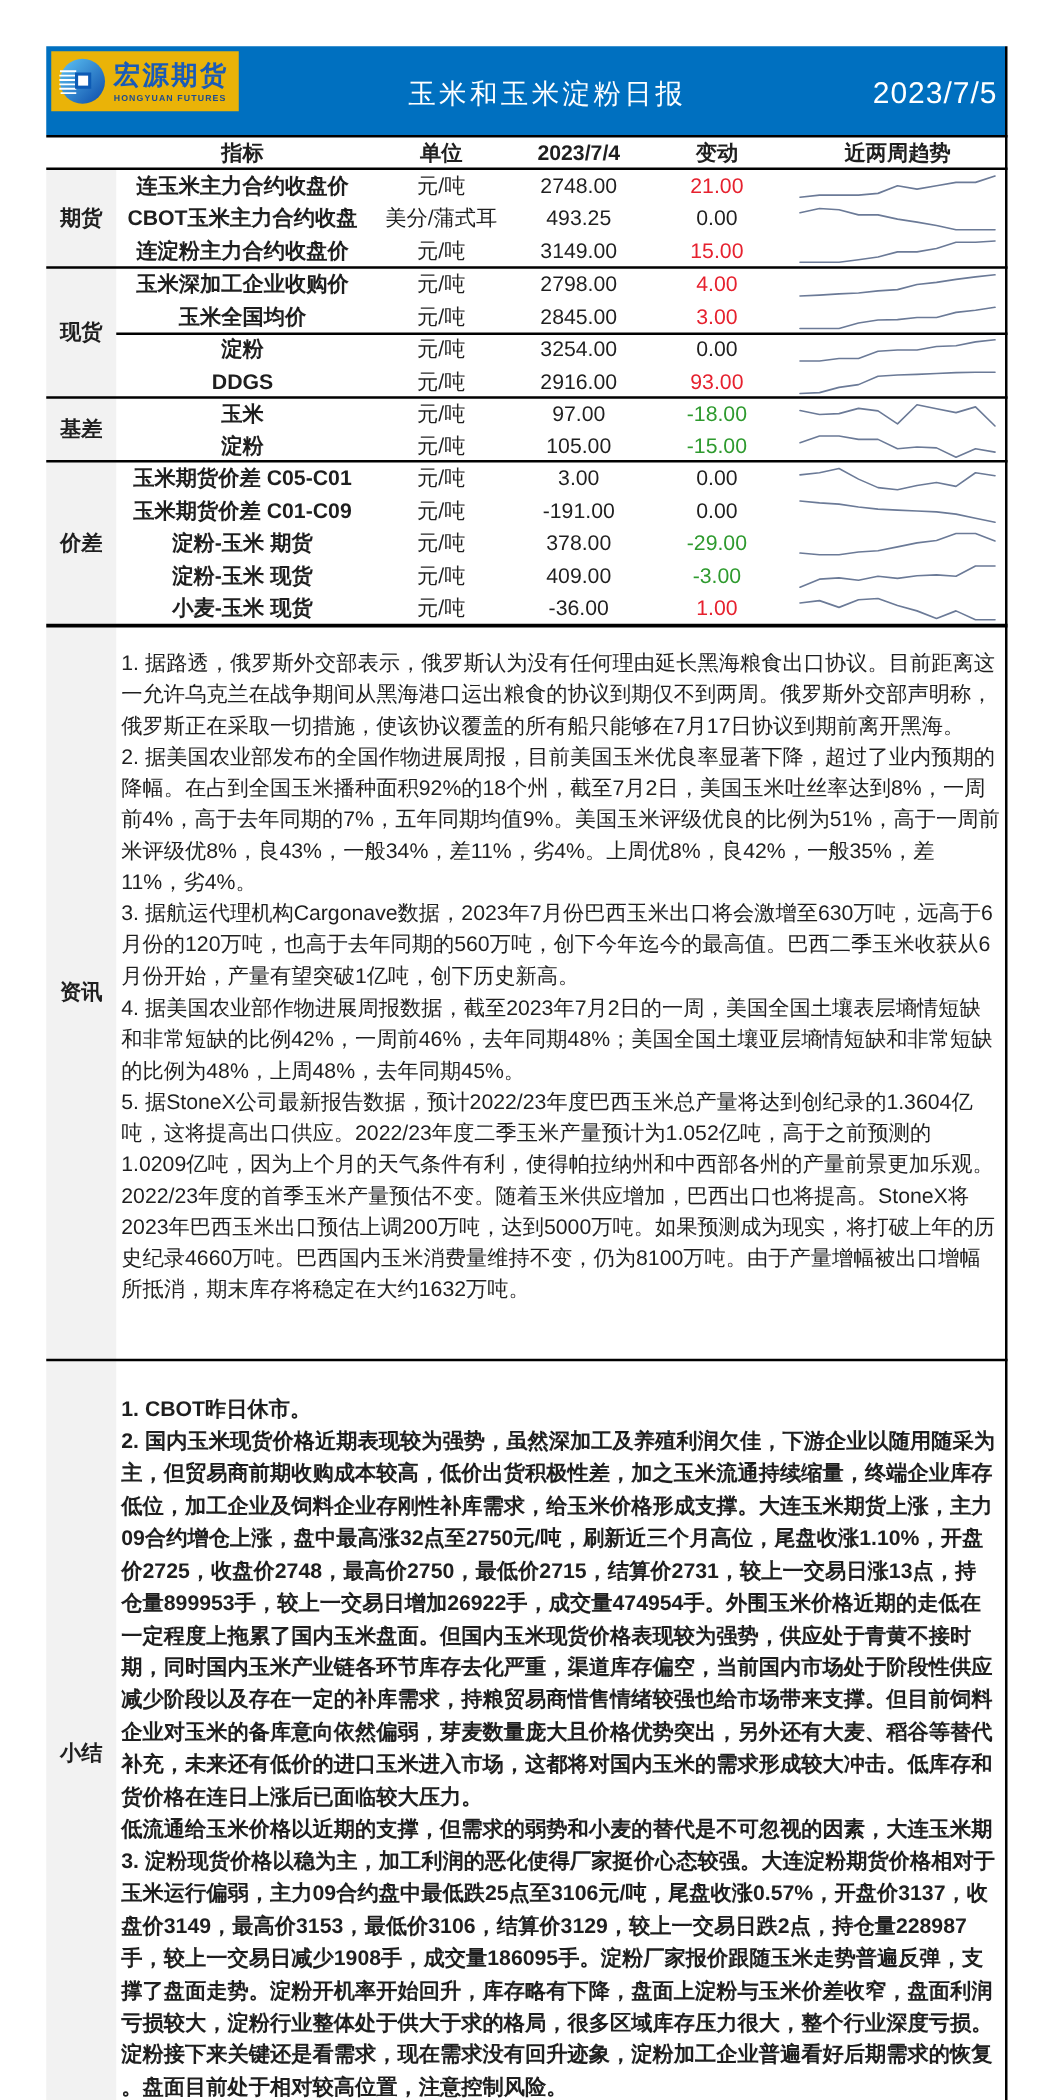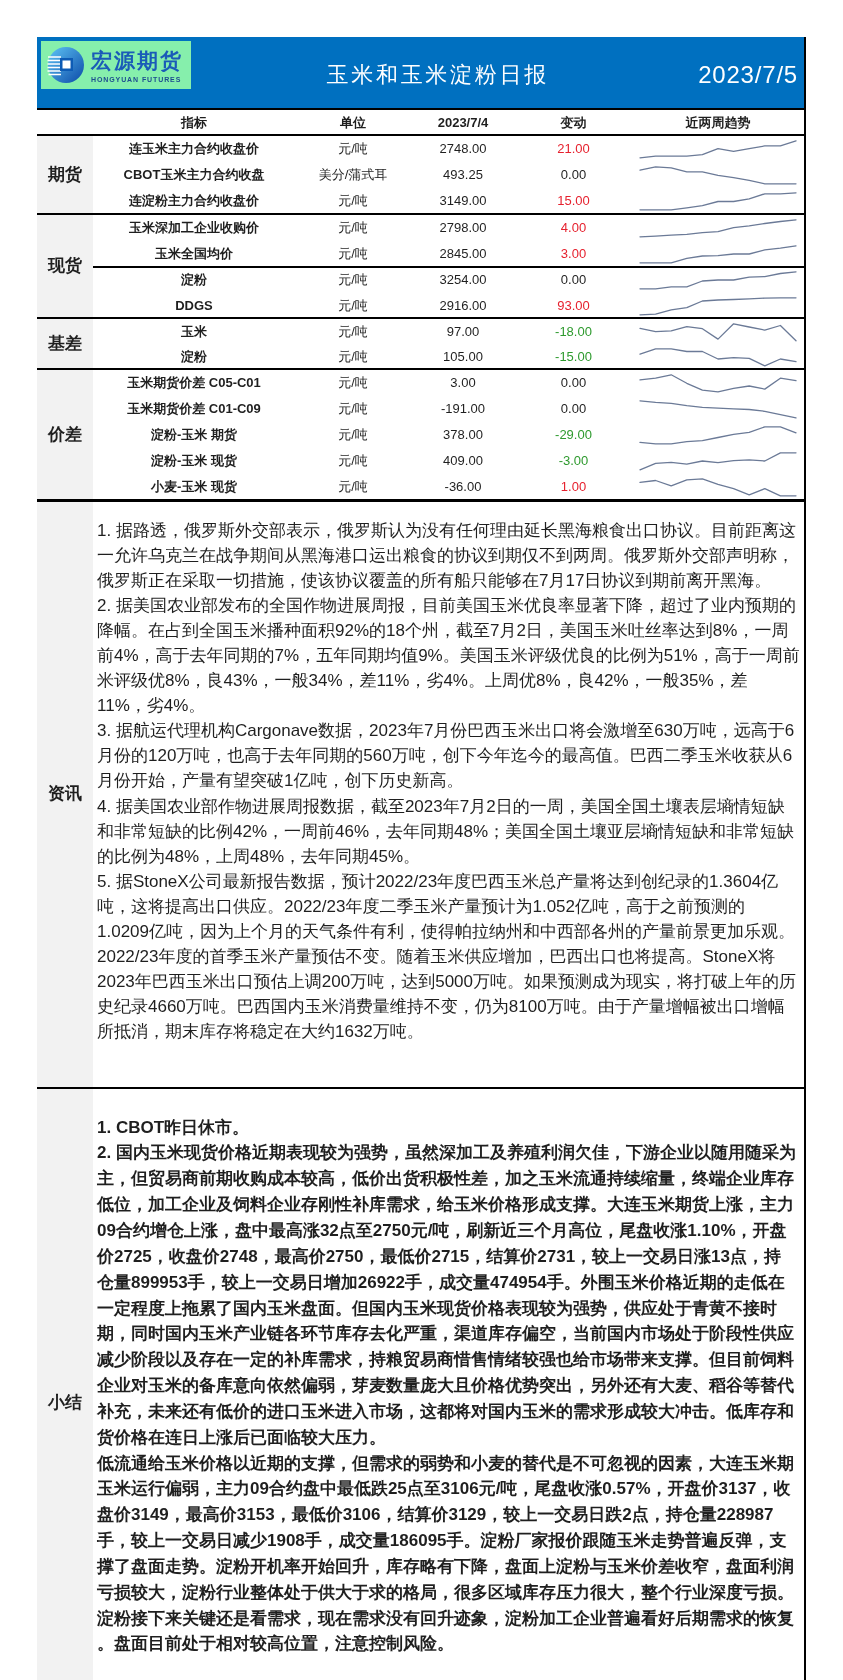--- a/index.html
+++ b/index.html
@@ -3,39 +3,39 @@
   <meta charset="utf-8">
   <style>
     html, body { margin: 0; padding: 0; background: #ffffff; }
     body { width: 843px; height: 1680px; overflow: hidden; position: relative;
            font-family: "Liberation Sans", "DejaVu Sans", sans-serif; color: #1f1f1f; }
     .page { position: absolute; left: 0; top: 0; width: 843px; height: 1680px; }
 
     
     .banner { position: absolute; left: 37px; top: 37px; width: 767px; height: 71px;
               background: var(--header_bg, #0070c0); }
-    .logo { position: absolute; left: 4px; top: 4px; width: 150px; height: 48px; background: #86efac; }
+    .logo { position: absolute; left: 4px; top: 4px; width: 150px; height: 48px; background: #eab308; }
     .logo svg { position: absolute; left: 5px; top: 4px; width: 40px; height: 40px; }
     .logo-cn { position: absolute; left: 50px; top: 8px; font-size: 21px; line-height: 24px; font-weight: bold;
                letter-spacing: 2px; color: var(--logo_blue, #1a5bb8); white-space: nowrap; }
     .logo-en { position: absolute; left: 50px; top: 34px; font-size: 7px; line-height: 9px; font-weight: bold;
                letter-spacing: 0.9px; color: #1d4c8f; white-space: nowrap; }
     .title { position: absolute; left: 248px; width: 300px; top: 24px; line-height: 28px; text-align: center;
              font-size: 22px; letter-spacing: 2.7px; padding-left: 2.7px; color: #ffffff; white-space: nowrap; }
     .date { position: absolute; left: 601px; width: 160px; top: 24px; line-height: 28px; text-align: right;
             font-size: 24px; letter-spacing: 0.8px; color: #ffffff; white-space: nowrap; }
 
     
     .cat-col { position: absolute; left: 37px; top: 136px; width: 56px; height: 1544px;
                background: var(--category_bg, #f2f2f2); }
     .hl { position: absolute; left: 37px; width: 769px; background: #000000; }
     .vr { position: absolute; left: 804px; top: 37px; width: 2px; height: 1643px; background: #000000; }
 
     
-    .row { position: absolute; left: 37px; width: 767px; height: 26px; line-height: 26px; font-size: 13px; white-space: nowrap; }
+    .row { position: absolute; left: 37px; width: 767px; height: 26px; line-height: 26px; font-size: 17px; white-space: nowrap; }
     .row.head { height: 25px; line-height: 25px; font-weight: bold; }
     .row > span { position: absolute; top: 0; text-align: center; }
     .c-ind  { left: 56px;  width: 202px; font-weight: bold; }
     .c-unit { left: 260px; width: 112px; }
     .c-val  { left: 372px; width: 108px; }
     .c-chg  { left: 480px; width: 113px; }
     .c-trend{ left: 593px; width: 176px; font-family: Liberation Serif, serif; }
     .row.head .c-unit, .row.head .c-val, .row.head .c-chg { font-weight: bold; }
     [data-dir="up"]   { color: var(--up, #e6212e); }
     [data-dir="down"] { color: var(--down, #2e9a2e); }
@@ -266,20 +266,21 @@
     <div>09合约增仓上涨，盘中最高涨32点至2750元/吨，刷新近三个月高位，尾盘收涨1.10%，开盘</div>
     <div>价2725，收盘价2748，最高价2750，最低价2715，结算价2731，较上一交易日涨13点，持</div>
     <div>仓量899953手，较上一交易日增加26922手，成交量474954手。外围玉米价格近期的走低在</div>
     <div>一定程度上拖累了国内玉米盘面。但国内玉米现货价格表现较为强势，供应处于青黄不接时</div>
     <div>期，同时国内玉米产业链各环节库存去化严重，渠道库存偏空，当前国内市场处于阶段性供应</div>
     <div>减少阶段以及存在一定的补库需求，持粮贸易商惜售情绪较强也给市场带来支撑。但目前饲料</div>
     <div>企业对玉米的备库意向依然偏弱，芽麦数量庞大且价格优势突出，另外还有大麦、稻谷等替代</div>
     <div>补充，未来还有低价的进口玉米进入市场，这都将对国内玉米的需求形成较大冲击。低库存和</div>
     <div>货价格在连日上涨后已面临较大压力。</div>
     <div>低流通给玉米价格以近期的支撑，但需求的弱势和小麦的替代是不可忽视的因素，大连玉米期</div>
+    <div>3. 淀粉现货价格以稳为主，加工利润的恶化使得厂家挺价心态较强。大连淀粉期货价格相对于</div>
     <div>玉米运行偏弱，主力09合约盘中最低跌25点至3106元/吨，尾盘收涨0.57%，开盘价3137，收</div>
     <div>盘价3149，最高价3153，最低价3106，结算价3129，较上一交易日跌2点，持仓量228987</div>
     <div>手，较上一交易日减少1908手，成交量186095手。淀粉厂家报价跟随玉米走势普遍反弹，支</div>
     <div>撑了盘面走势。淀粉开机率开始回升，库存略有下降，盘面上淀粉与玉米价差收窄，盘面利润</div>
     <div>亏损较大，淀粉行业整体处于供大于求的格局，很多区域库存压力很大，整个行业深度亏损。</div>
     <div>淀粉接下来关键还是看需求，现在需求没有回升迹象，淀粉加工企业普遍看好后期需求的恢复</div>
     <div>。盘面目前处于相对较高位置，注意控制风险。</div>
   </div>
 
   <div class="hl" style="top:108px;height:2px"></div>

